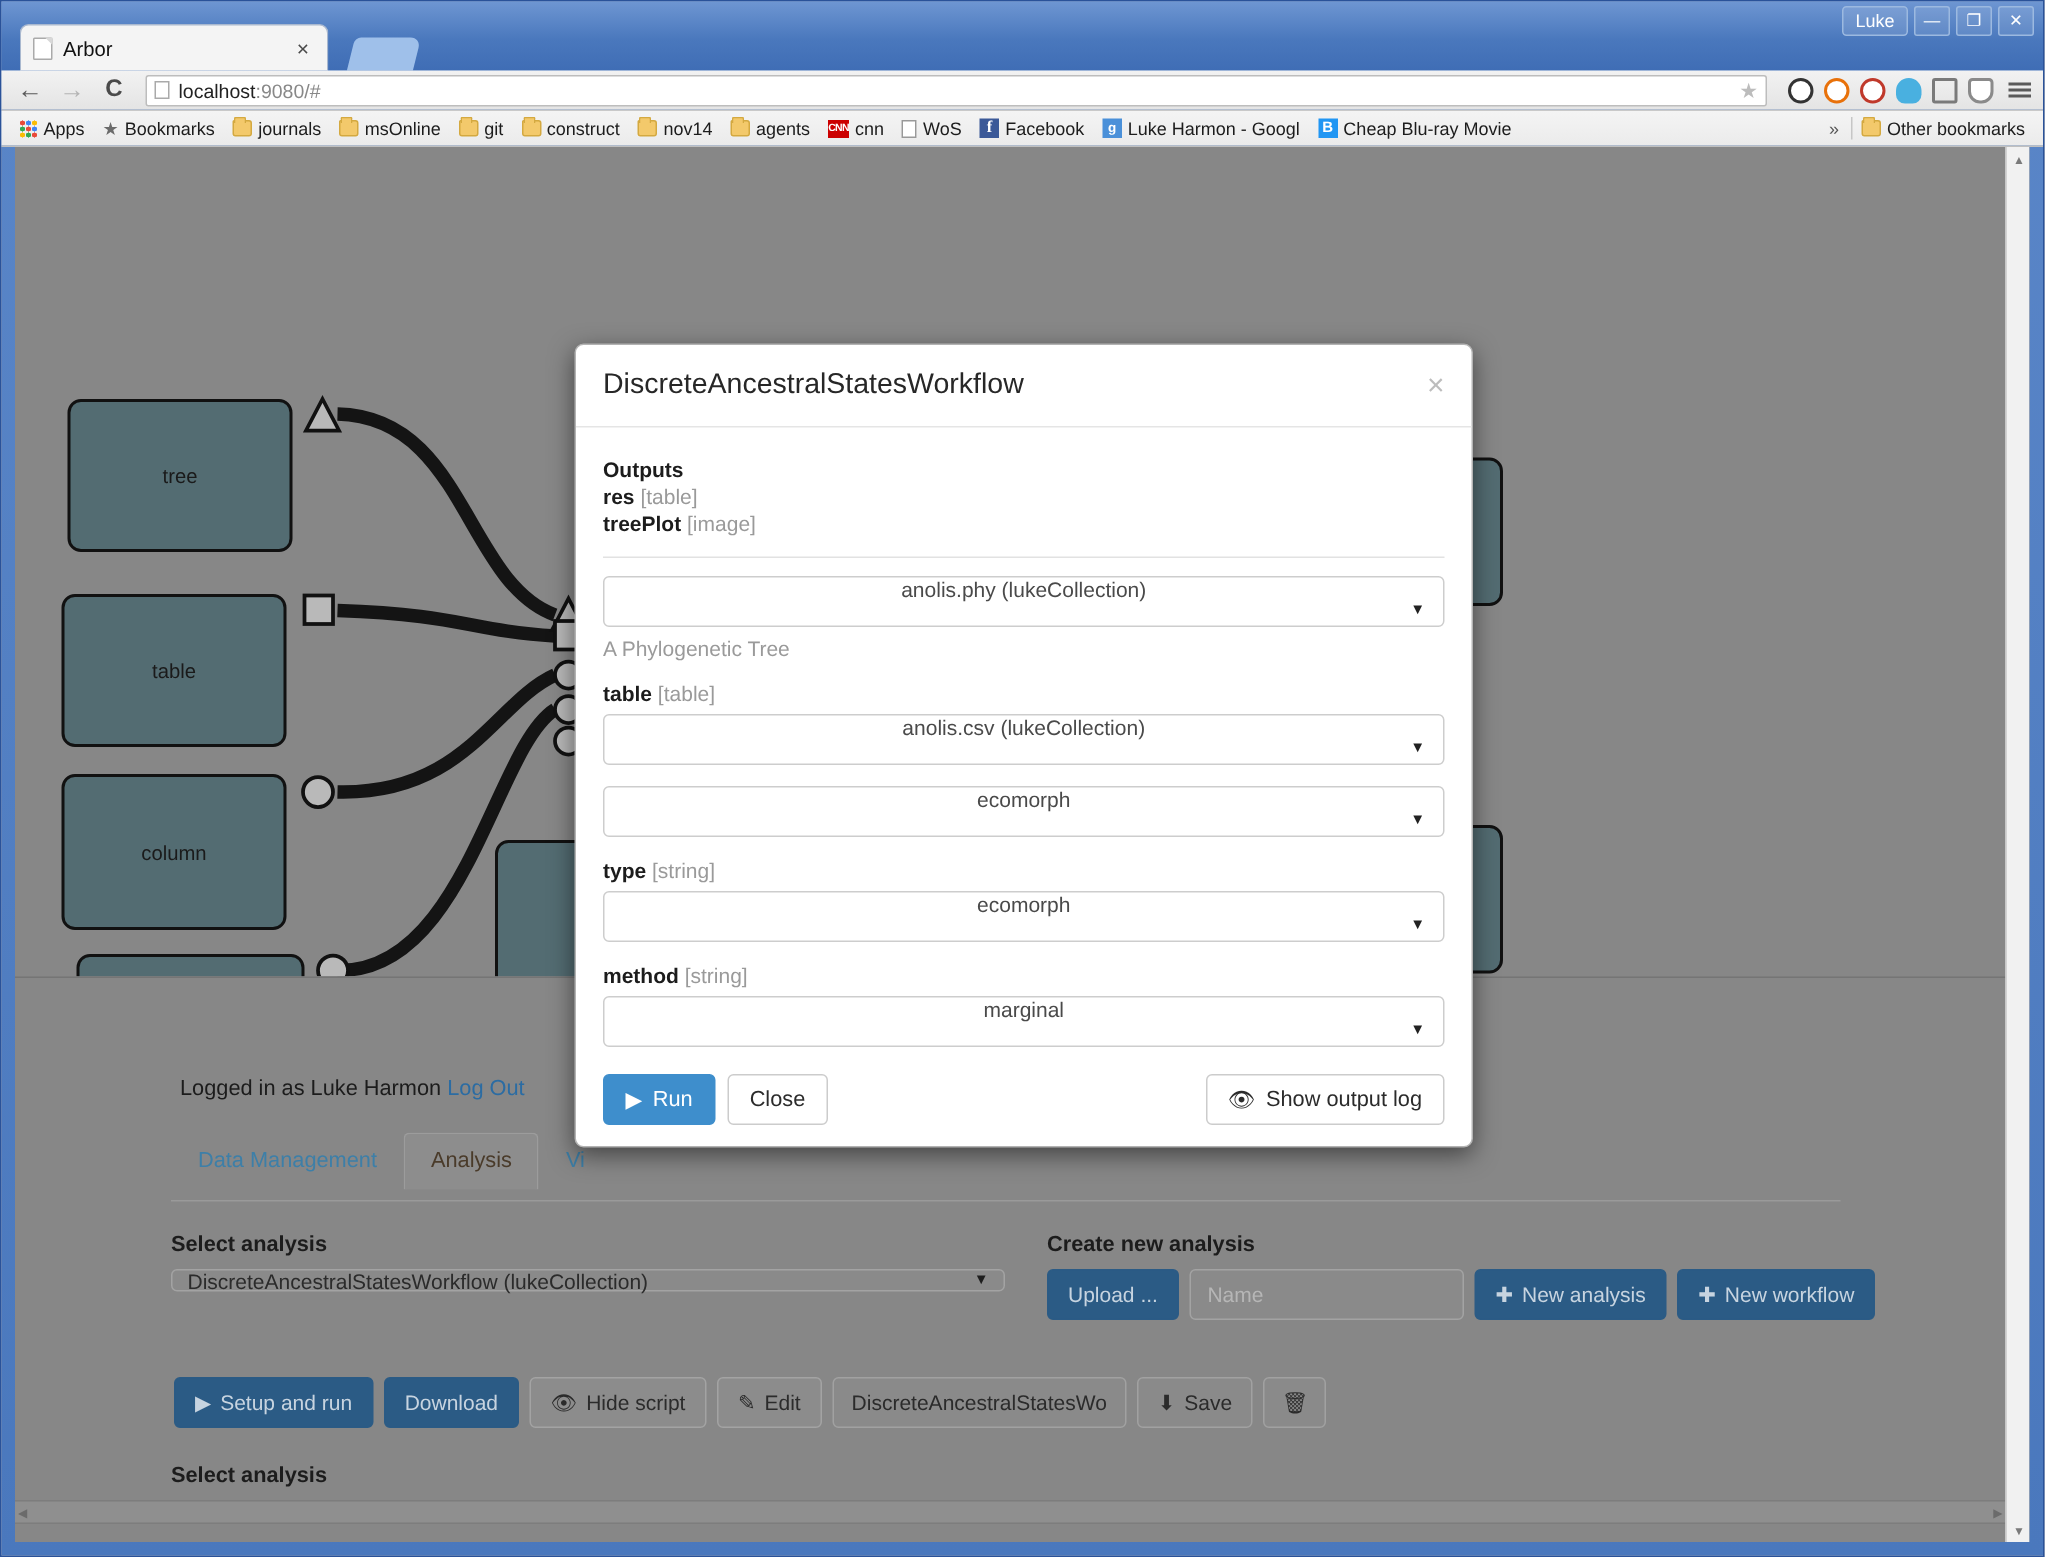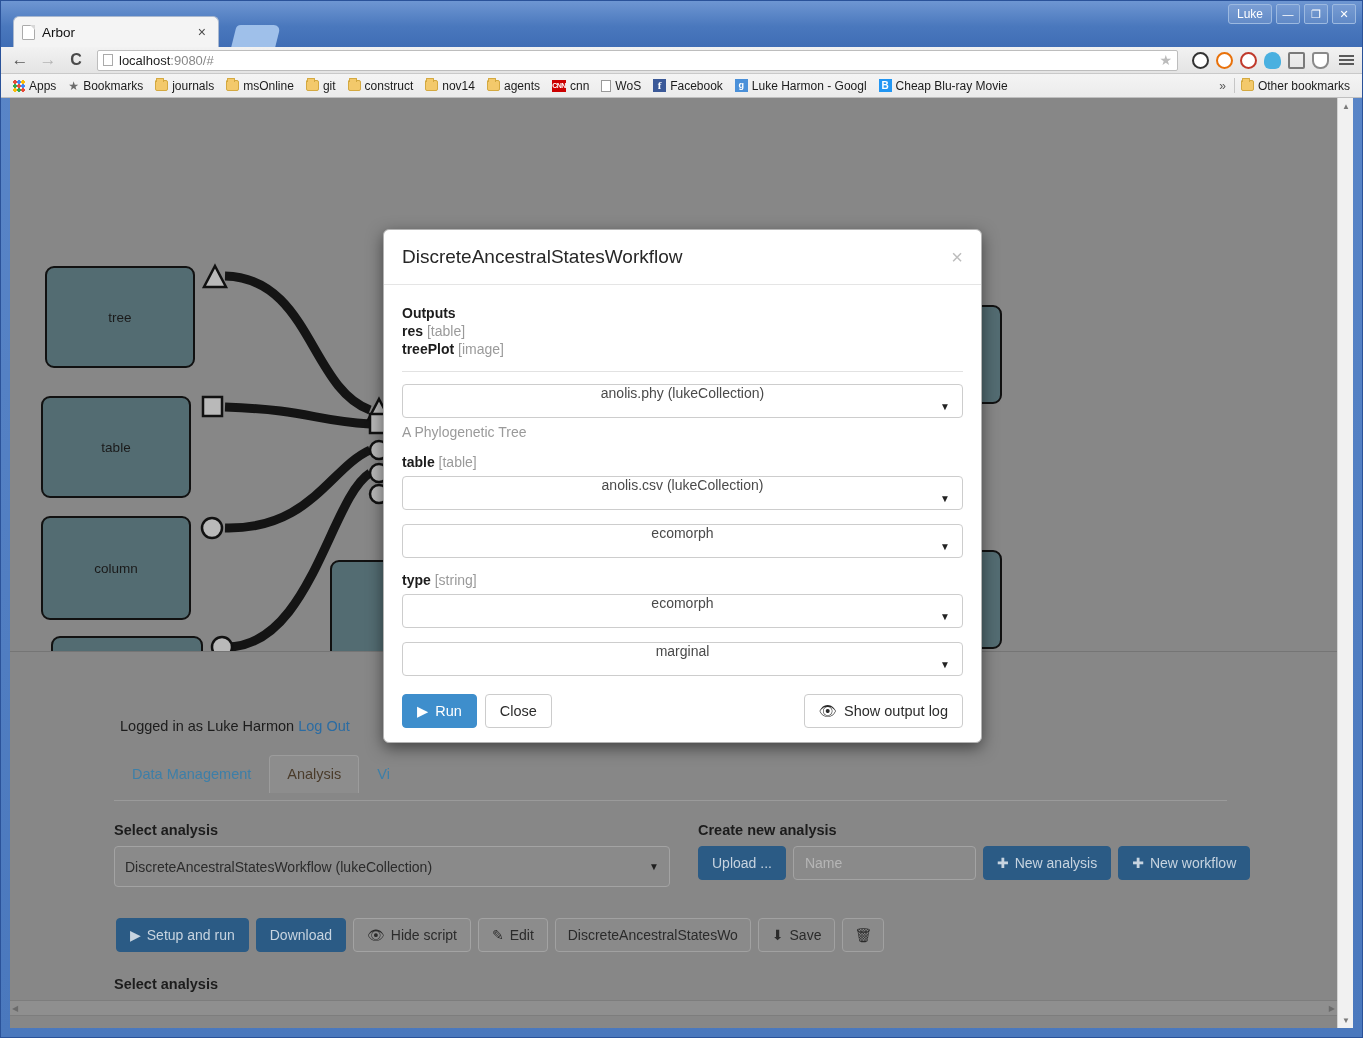--- a/index.html
+++ b/index.html
@@ -170,21 +170,21 @@
     padding: 11px 17px; font-size: 14.5px; color: #3d7fa8;
     border: 1px solid transparent; border-bottom: none; border-radius: 4px 4px 0 0;
     line-height: 1;
   }
   .apptab.active { color:#4a3b2a; background:#8d8d8d; border-color:#9c9c9c #9c9c9c transparent; }
   .tabs-underline { position:absolute; left:104px; top:148px; right:110px; height:1px; background:#9a9a9a; }
 
   .label { font-size: 14.5px; font-weight: bold; color: #1c1c1c; }
   .ctrl-select {
     background: #8a8a8a; border: 1px solid #a3a3a3; border-radius: 4px;
-    height: 41px; display: flex; align-items: center; padding: 0 10px;
+    height: 15px; display: flex; align-items: center; padding: 0 10px;
     font-size: 14px; color: #2b2b2b;
   }
   .ctrl-select .caret { margin-left:auto; font-size:10px; color:#1e1e1e; }
 
   .btn {
     display:inline-flex; align-items:center; gap:6px; justify-content:center;
     height: 34px; padding: 16px 13px; border-radius: 4px; font-size: 14px;
     border: 1px solid transparent; white-space: nowrap;
   }
   .btn-primary { background:#2b5b85; border-color:#2b5b85; color:#c7d4e0; }
@@ -521,20 +521,24 @@
             <span>type</span>
             <span class="muted">[string]</span>
           </div>
           <div class="m-select">
             <span>ecomorph</span>
             <span class="caret">▼</span>
           </div>
         </div>
 
         <div class="field">
+          <div class="field-label">
+            <span>method</span>
+            <span class="muted">[string]</span>
+          </div>
           <div class="m-select">
             <span>marginal</span>
             <span class="caret">▼</span>
           </div>
         </div>
 
         <div class="modal-actions">
           <span class="mbtn primary">
             <span>▶</span>
             <span>Run</span>

